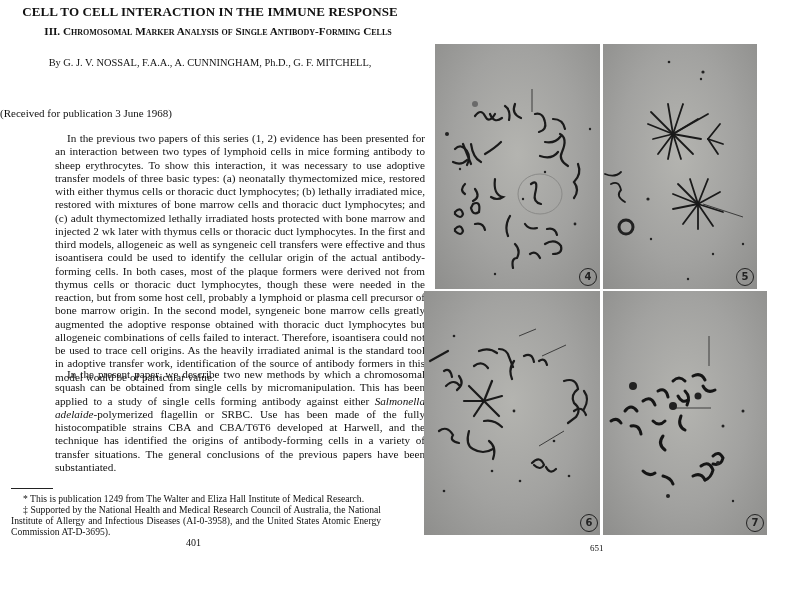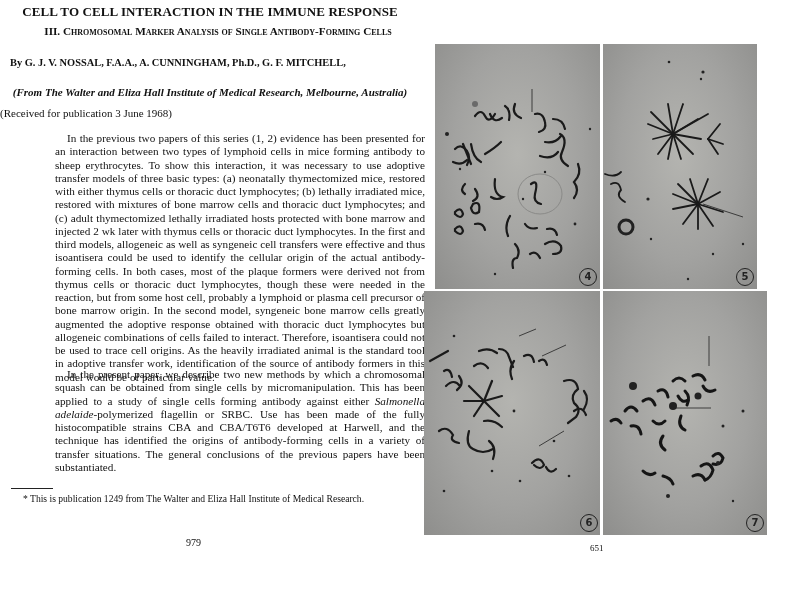--- a/index.html
+++ b/index.html
@@ -3,22 +3,22 @@
 <meta charset="utf-8">
 <style>
   html, body { margin:0; padding:0; background:#ffffff; }
   body { width:800px; height:600px; position:relative; overflow:hidden;
          font-family:"Liberation Serif","DejaVu Serif",serif; color:#111; }
   .page-left { position:absolute; left:0; top:0; width:420px; height:504px; }
   .title { position:absolute; top:4px; left:0; width:420px; text-align:center;
            font-size:13px; font-weight:bold; letter-spacing:0.1px; white-space:nowrap; }
   .subtitle { position:absolute; top:24px; left:18px; width:400px; text-align:center;
               font-size:11.2px; font-weight:bold; line-height:15px; font-variant:small-caps; }
-  .authors { position:absolute; top:55px; left:10px; width:400px; text-align:left;
-             font-size:10.4px; font-weight:bold; line-height:15px; }
+  .authors { position:absolute; top:55px; left:10px; width:400px; text-align:center;
+             font-size:10.4px; font-weight:normal; line-height:15px; }
   .affil { position:absolute; top:86px; left:0; width:420px; text-align:center;
            font-size:11px; font-style:italic; font-weight:bold; white-space:nowrap; }
   .received { position:absolute; top:107px; left:0; width:420px; text-align:left;
               font-size:11px; white-space:nowrap; }
   .para { position:absolute; left:11px; width:370px; font-size:11.2px; line-height:13.25px;
           text-align:justify; text-indent:12px;margin-left:44px; }
   .p1 { top:132px; }
   .p2 { top:368px; }
   .rule { position:absolute; top:488px; left:11px; width:42px; border-top:1px solid #222; }
   .fn { position:absolute; left:11px; width:370px; font-size:9.6px; line-height:11.2px; text-align:justify; }
@@ -42,29 +42,29 @@
 <body>
 
 <div class="page-left">
   <div class="title">CELL TO CELL INTERACTION IN THE IMMUNE RESPONSE</div>
   <div class="subtitle">
     <div>III. Chromosomal Marker Analysis of Single Antibody-Forming Cells</div>
   </div>
   <div class="authors">
     <div>By G. J. V. NOSSAL, F.A.A., A. CUNNINGHAM, Ph.D., G. F. MITCHELL,</div>
   </div>
-  <div class="affil">(From The Walter and Eliza Hall Institute of Medical Research, Melbourne, Australia)</div>
   <div class="received">(Received for publication 3 June 1968)</div>
 
   <div class="para p1">In the previous two papers of this series (1, 2) evidence has been presented for an interaction between two types of lymphoid cells in mice forming antibody to sheep erythrocytes. To show this interaction, it was necessary to use adoptive transfer models of three basic types: (a) neonatally thymectomized mice, restored with either thymus cells or thoracic duct lymphocytes; (b) lethally irradiated mice, restored with mixtures of bone marrow cells and thoracic duct lymphocytes; and (c) adult thymectomized lethally irradiated hosts protected with bone marrow and injected 2 wk later with thymus cells or thoracic duct lymphocytes. In the first and third models, allogeneic as well as syngeneic cell transfers were effective and thus isoantisera could be used to identify the cellular origin of the actual antibody-forming cells. In both cases, most of the plaque formers were derived not from thymus cells or thoracic duct lymphocytes, though these were needed in the reaction, but from some host cell, probably a lymphoid or plasma cell precursor of bone marrow origin. In the second model, syngeneic bone marrow cells greatly augmented the adoptive response obtained with thoracic duct lymphocytes but allogeneic combinations of cells failed to interact. Therefore, isoantisera could not be used to trace cell origins. As the heavily irradiated animal is the standard tool in adoptive transfer work, identification of the source of antibody formers in this model would be of particular value.</div>
   <div class="para p2"><span>In the present paper, we describe two new methods by which a chromosomal squash can be obtained from single cells by micromanipulation. This has been applied to a study of single cells forming antibody against either </span><i>Salmonella adelaide</i><span>-polymerized flagellin or SRBC. Use has been made of the fully histocompatible strains CBA and CBA/T6T6 developed at Harwell, and the technique has identified the origins of antibody-forming cells in a variety of transfer situations. The general conclusions of the previous papers have been substantiated.</span></div>
 
   <div class="rule"></div>
   <div class="fn fn1">* This is publication 1249 from The Walter and Eliza Hall Institute of Medical Research.</div>
-  <div class="pagenum pn-left">979</div>
+  <div class="fn fn2">‡ Supported by the National Health and Medical Research Council of Australia, the National Institute of Allergy and Infectious Diseases (AI-0-3958), and the United States Atomic Energy Commission AT-D-3695).</div>
+  <div class="pagenum pn-left">401</div>
 </div>
 
 <div class="photo p4">
   <svg viewBox="0 0 165 245" preserveAspectRatio="none">
     <g fill="none" stroke="#1a1a1a" stroke-width="2.2" stroke-linecap="round">
       <path d="M40 72 q6 -8 10 0 q4 8 10 -2"></path>
         <path d="M55 70 q4 10 12 4"></path>
         <path d="M70 62 q6 4 4 14"></path>
       <path d="M80 60 q-4 10 6 14"></path>
         <path d="M100 70 q8 -2 10 8 q2 8 -6 10"></path>

